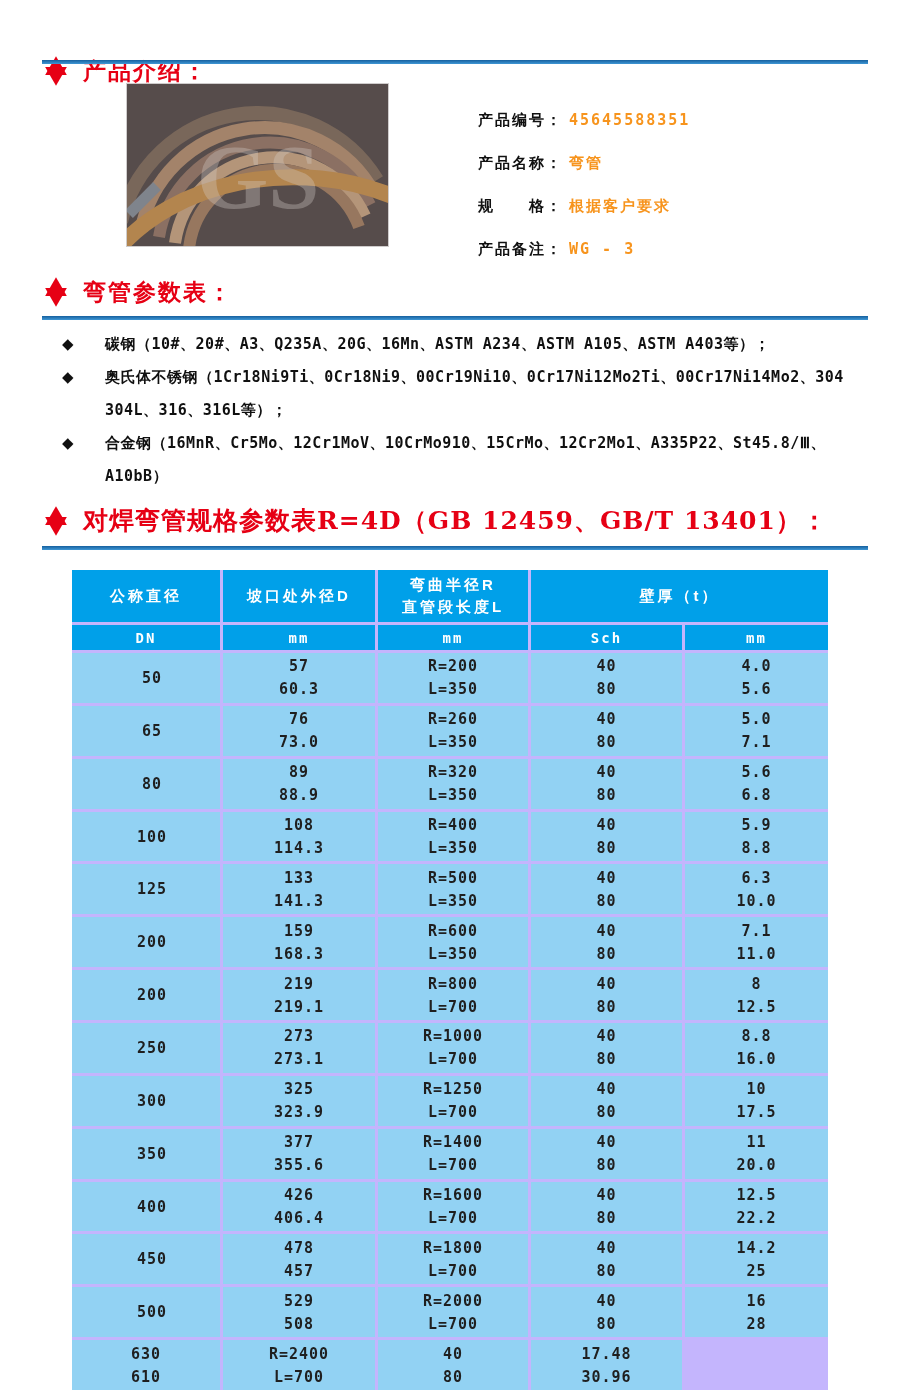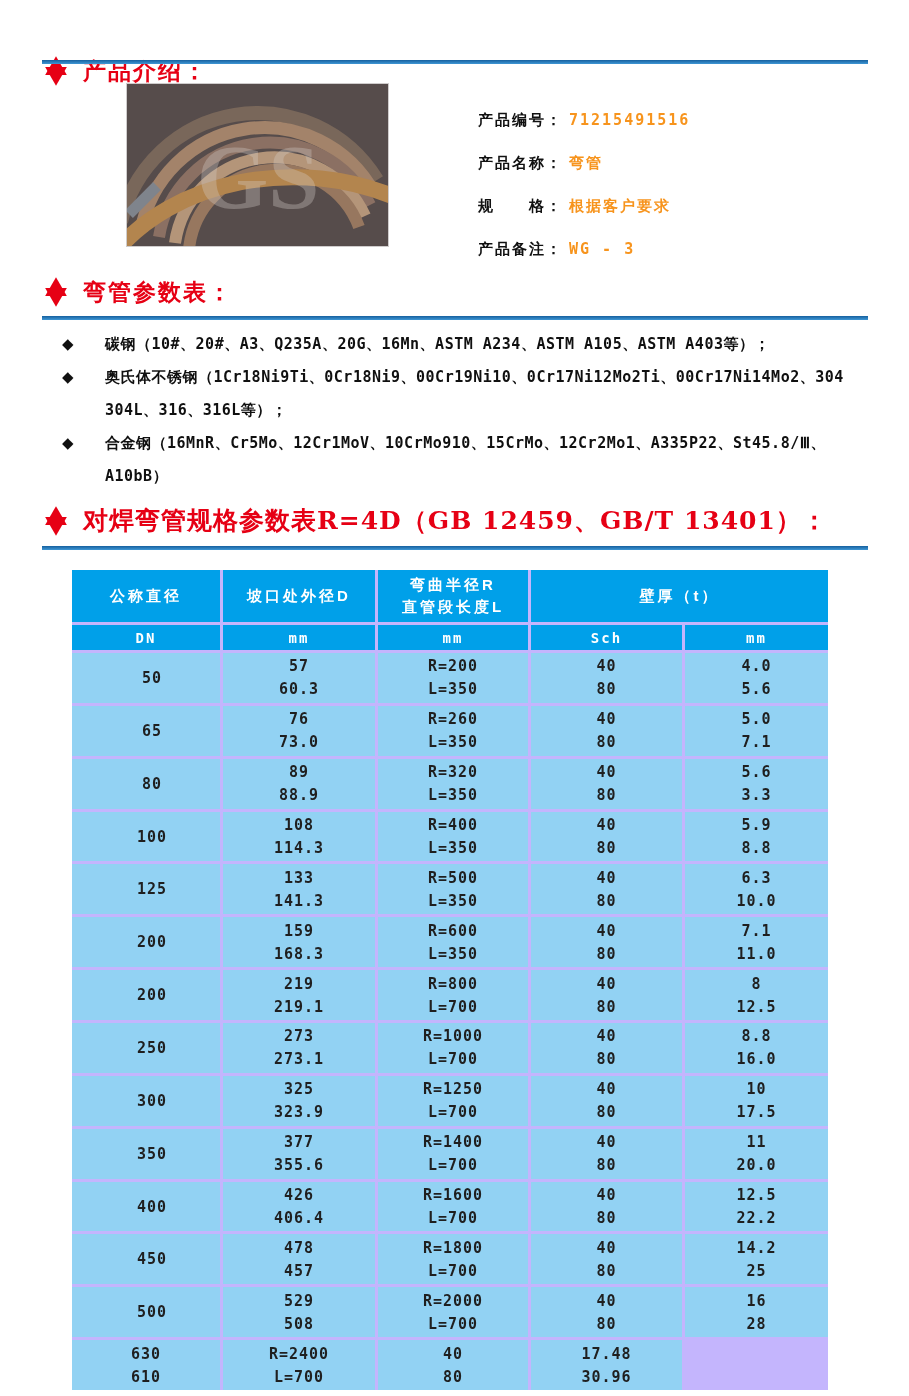--- a/index.html
+++ b/index.html
@@ -88,21 +88,21 @@
       <path d="M 62 165 A 88 88 0 0 1 232 143" stroke="#97775f" stroke-width="12" fill="none"></path>
       <path d="M 2 130 L 30 102" stroke="#7f848c" stroke-width="11" fill="none"></path>
       <path d="M -10 166 A 210 160 0 0 1 265 112" stroke="#b3854e" stroke-width="16" fill="none"></path>
       <text x="131" y="124" text-anchor="middle" font-family="Liberation Serif, DejaVu Serif, serif" font-size="92" font-weight="bold" fill="#d6cfca" opacity="0.33">GS</text>
     </svg>
   </div>
 
   <div class="fields">
       <div class="field">
         <span class="lbl">产品编号：</span>
-        <span class="val">71215491516</span>
+        <span class="val">45645588351</span>
       </div>
       <div class="field">
         <span class="lbl">产品名称：</span>
         <span class="val">弯管</span>
       </div>
       <div class="field">
         <span class="lbl">规　　格：</span>
         <span class="val">根据客户要求</span>
       </div>
       <div class="field">
@@ -229,21 +229,21 @@
         <div class="cell two">
           <div>R=320</div>
           <div>L=350</div>
         </div>
         <div class="cell two">
           <div>40</div>
           <div>80</div>
         </div>
         <div class="cell two">
           <div>5.6</div>
-          <div>3.3</div>
+          <div>6.8</div>
         </div>
       </div>
       <div class="t-group">
         <div class="cell dn">
           <div>100</div>
         </div>
         <div class="cell two">
           <div>108</div>
           <div>114.3</div>
         </div>

